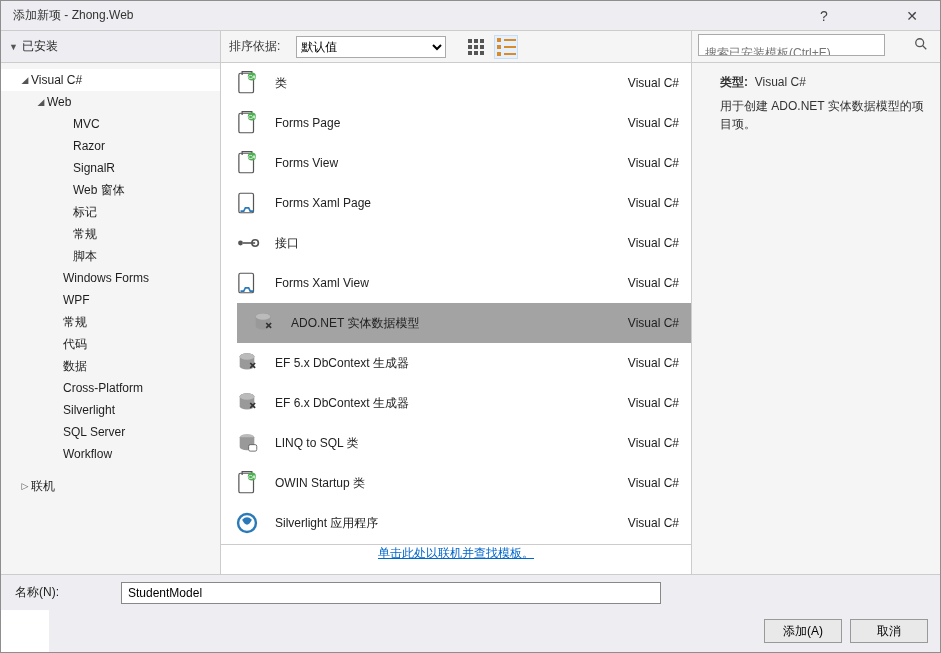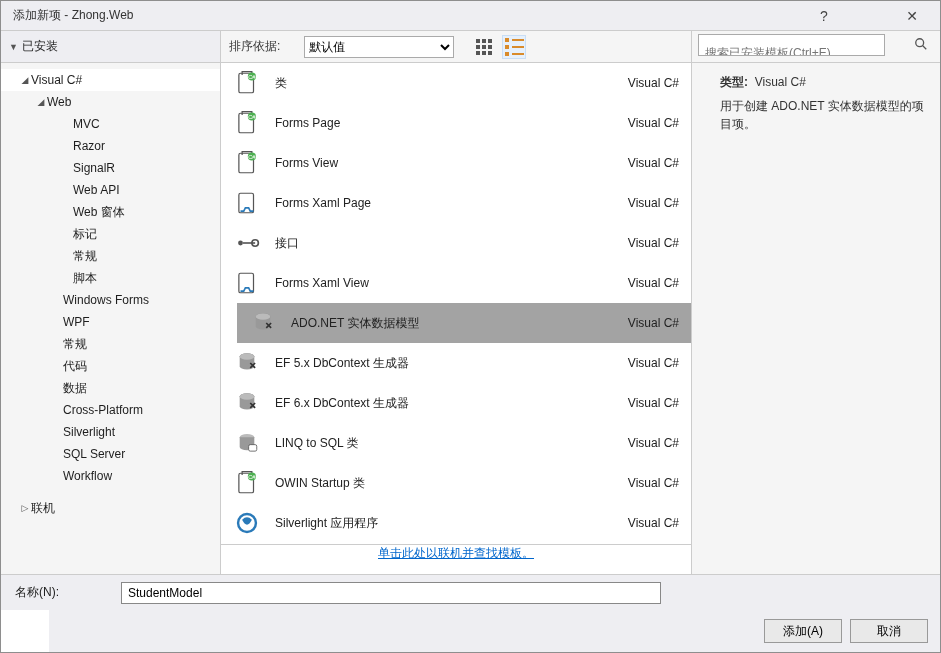--- a/index.html
+++ b/index.html
@@ -46,21 +46,21 @@
 .toolbar .left-head .tri { font-size: 9px; margin-right: 4px; color: #555; }
 .toolbar .mid-tools {
   flex: 1;
   display: flex;
   align-items: center;
   gap: 6px;
   padding: 0 8px;
   background: #f5f5f5;
   border-right: 1px solid #ccc;
 }
-.toolbar .sort-label { color: #333; margin-right: 18px; }
+.toolbar .sort-label { color: #333; margin-right: 10px; }
 .toolbar select.sort {
   width: 150px; height: 22px;
   border: 1px solid #aaa;
   background: #fff;
   font-size: 12px;
 }
 .toolbar .view-btn {
   width: 24px; height: 24px;
   border: 1px solid transparent;
   display: flex; align-items: center; justify-content: center;
@@ -305,24 +305,20 @@
         <div class="tree-item indent3">
           <span class="exp"></span>
           <span>Razor</span>
         </div>
         <div class="tree-item indent3">
           <span class="exp"></span>
           <span>SignalR</span>
         </div>
         <div class="tree-item indent3">
           <span class="exp"></span>
-          <span>Web API</span>
-        </div>
-        <div class="tree-item indent3">
-          <span class="exp"></span>
           <span>Web 窗体</span>
         </div>
         <div class="tree-item indent3">
           <span class="exp"></span>
           <span>标记</span>
         </div>
         <div class="tree-item indent3">
           <span class="exp"></span>
           <span>常规</span>
         </div>

